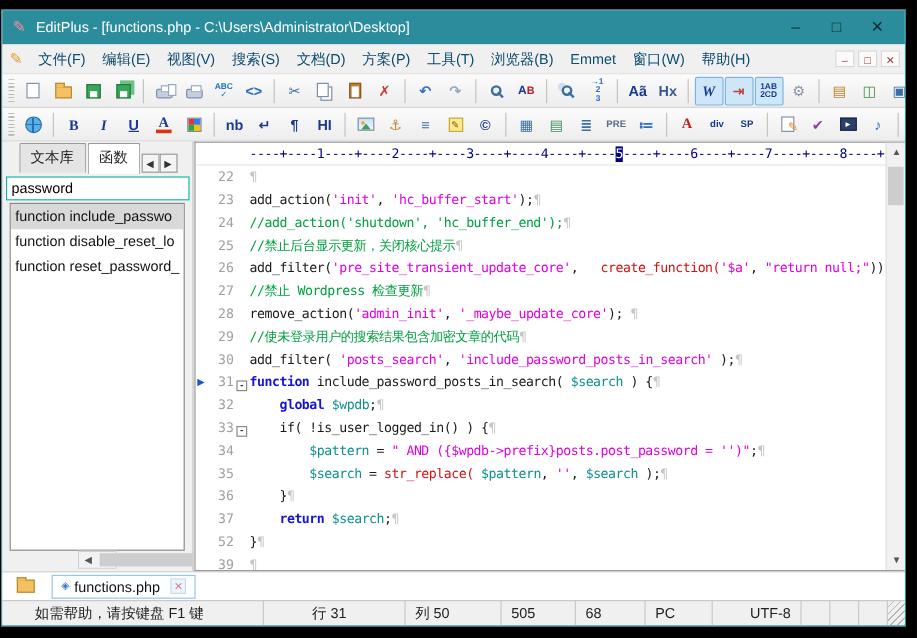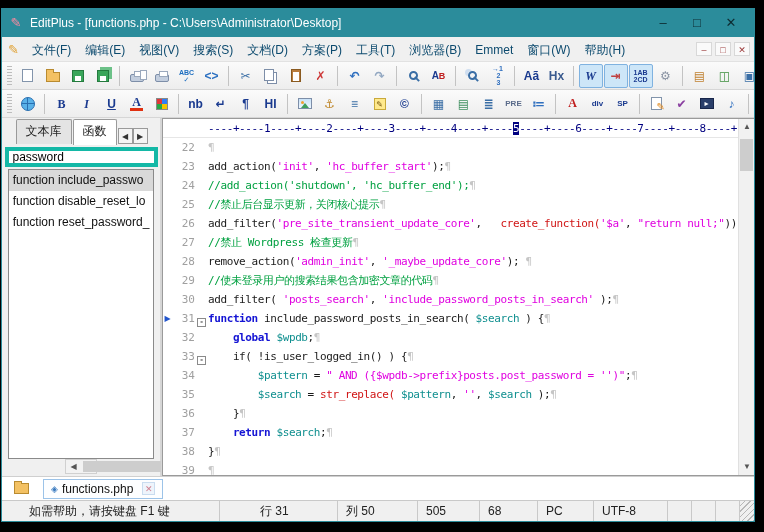--- a/index.html
+++ b/index.html
@@ -71,21 +71,21 @@
   .k-ab::after{content:"B";color:#c02020;font-size:9px;}
   
   .main{flex:1;display:flex;min-height:0;background:#f0f0f0;}
   
   .sidebar{width:158px;flex:0 0 auto;display:flex;flex-direction:column;padding:2px 2px 0 3px;align-items:center;}
   .side-tabs{display:flex;align-items:flex-end;height:24px;flex:0 0 auto;}
   .stab{font-size:12px;padding:3px 9px 4px;border:1px solid #9a9a9a;border-bottom:none;background:#e4e4e4;color:#222;border-radius:2px 2px 0 0;margin-right:1px;}
   .stab.active{background:#ffffff;position:relative;top:1px;padding-bottom:5px;}
   .spin{margin-left:auto;display:flex;}
   .spin span{width:15px;height:16px;border:1px solid #9a9a9a;background:#f4f4f4;font-size:8px;line-height:15px;text-align:center;color:#333;}
-  .fn-filter{height:20px;margin:3px 1px 2px 0;border:4px solid #14b8a6;font-size:12px;padding:1px 4px;width:153px;font-family:inherit;}
+  .fn-filter{height:20px;margin:3px 1px 2px 0;border:1px solid #14b8a6;font-size:12px;padding:1px 4px;width:153px;font-family:inherit;}
   .fn-list{flex:1;background:#fff;border:1px solid #8a8a8a;margin-right:1px;overflow:hidden;display:flex;flex-direction:column;}
   .fn-item{font-size:12px;line-height:21px;padding:0 4px;white-space:nowrap;color:#111;}
   .fn-item.sel{background:#d9d9d9;}
   .side-hscroll{height:15px;margin:0 1px 2px 0;display:flex;background:#f2f2f2;border:1px solid #d0d0d0;flex:0 0 auto;}
   .harr{width:15px;font-size:8px;line-height:13px;text-align:center;color:#555;background:#f2f2f2;}
   .htrack{flex:1;position:relative;}
   .hthumb{position:absolute;left:2px;top:1px;height:11px;width:78px;background:#cdcdcd;}
   .splitter{width:2px;background:#d6d6d6;flex:0 0 auto;}
   
   .editor{flex:1;position:relative;background:#fff;border:1px solid #9a9a9a;border-right:none;min-width:0;display:flex;flex-direction:column;}
@@ -455,21 +455,21 @@
             <pre class="ct"><span class="tok-def">    }</span><span class="pil">¶</span></pre>
           </div>
           <div class="cl">
             <span class="mk"></span>
             <span class="num">37</span>
             <span class="fb"></span>
             <pre class="ct"><span class="tok-def">    </span><span class="tok-kw">return</span><span class="tok-def"> </span><span class="tok-var">$search</span><span class="tok-def">;</span><span class="pil">¶</span></pre>
           </div>
           <div class="cl">
             <span class="mk"></span>
-            <span class="num">38</span>
+            <span class="num">52</span>
             <span class="fb"></span>
             <pre class="ct"><span class="tok-def">}</span><span class="pil">¶</span></pre>
           </div>
           <div class="cl">
             <span class="mk"></span>
             <span class="num">39</span>
             <span class="fb"></span>
             <pre class="ct"><span class="pil">¶</span></pre>
           </div>
         </div>
@@ -492,21 +492,21 @@
   </div>
 
   <div class="statusbar">
     <span class="scell help">如需帮助，请按键盘 F1 键</span>
     <span id="status-cells" style="display:flex">
         <span class="scell" style="width: 86px; margin-left: 32px;">行 31</span>
         <span class="scell" style="width: 80px;">列 50</span>
         <span class="scell" style="width: 62px;">505</span>
         <span class="scell" style="width: 58px;">68</span>
         <span class="scell" style="width: 56px;">PC</span>
-        <span class="scell" style="width: 74px;">UTF-8</span>
+        <span class="scell" style="width: 74px; text-align: right;">UTF-8</span>
         <span class="scell" style="width: 24px;"></span>
         <span class="scell" style="width: 24px;"></span>
         <span class="scell" style="width: 24px;"></span>
       </span>
     <span class="sgrip"></span>
   </div>
 
 </div>
 
 </body></html>

